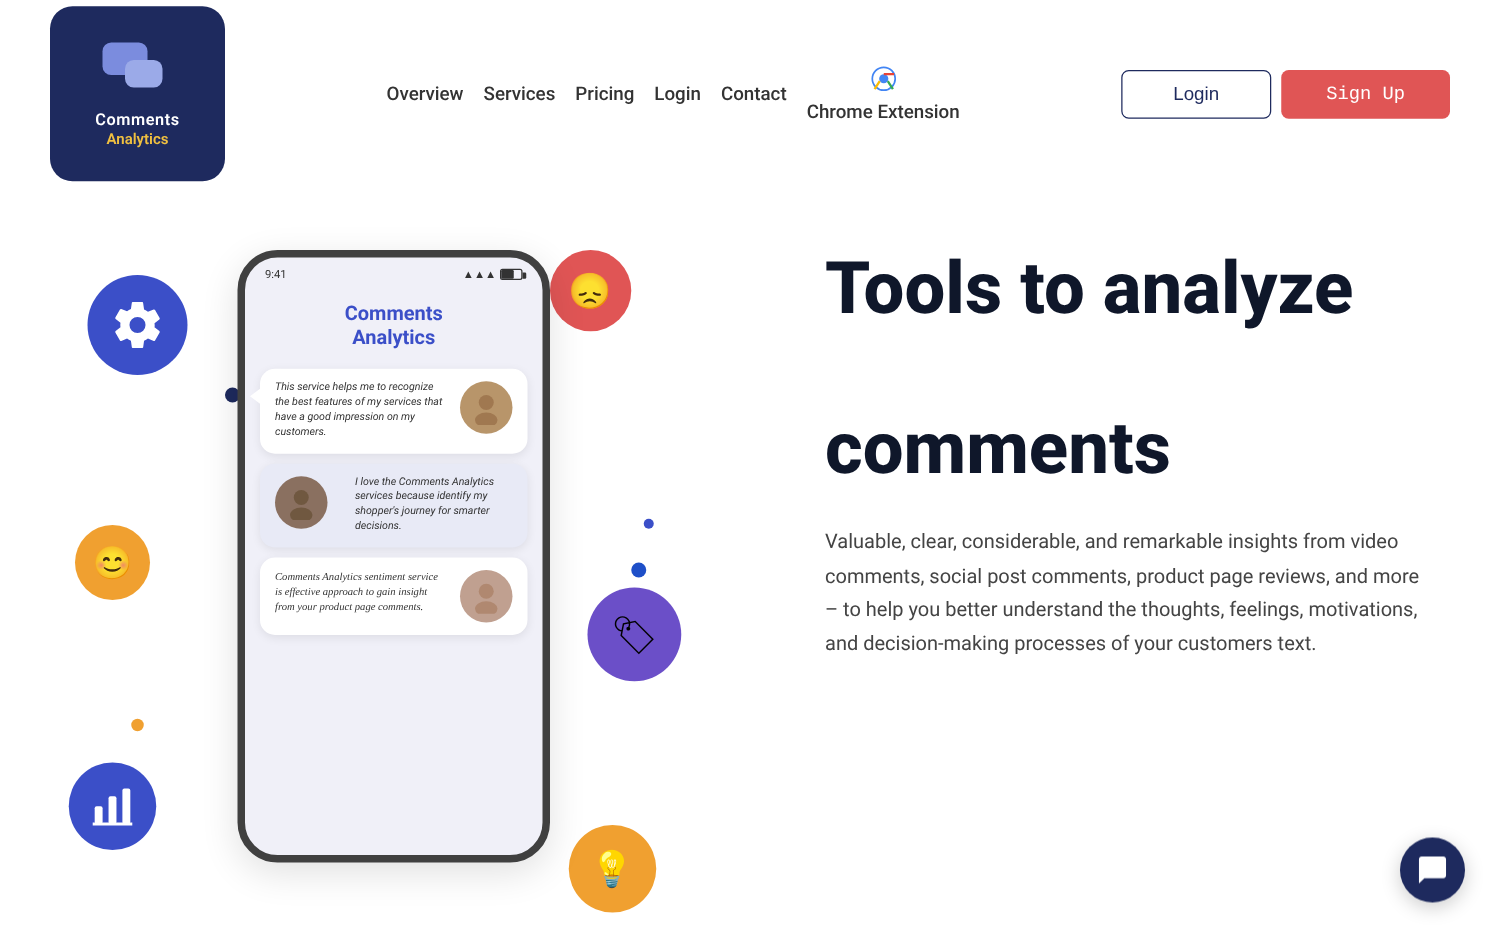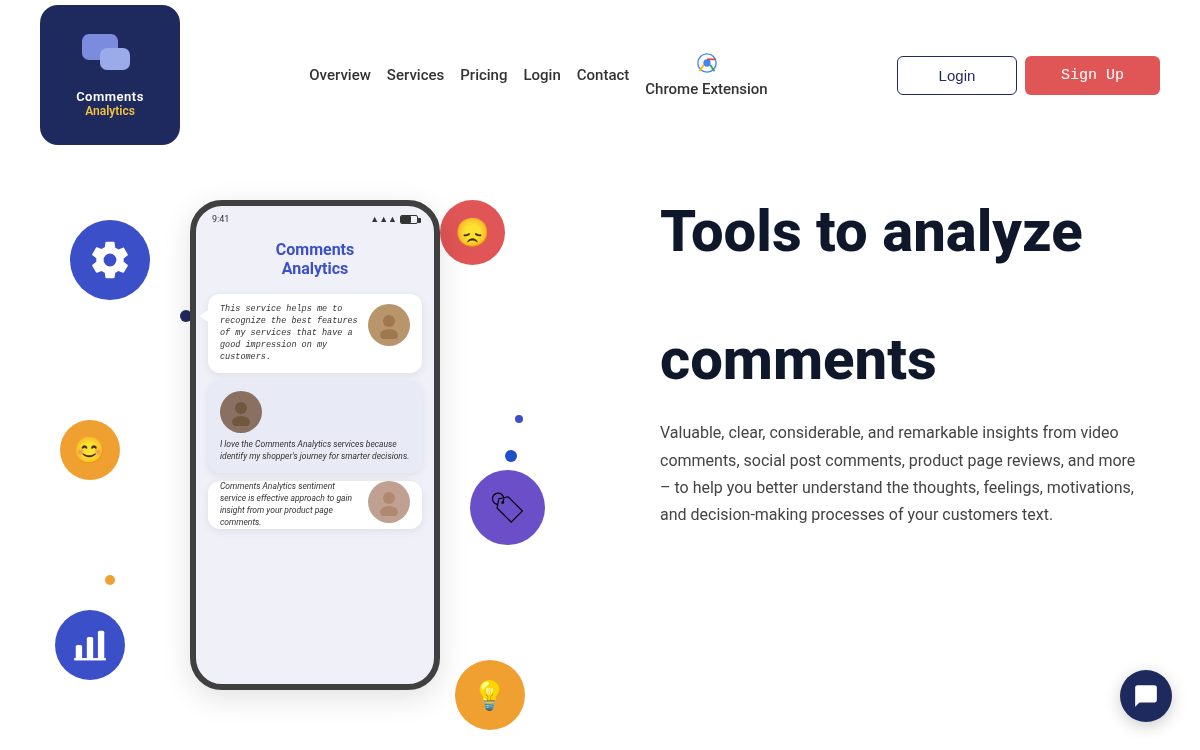--- a/index.html
+++ b/index.html
@@ -194,36 +194,36 @@
       border-top: 6px solid transparent;
       border-bottom: 6px solid transparent;
       border-right: 8px solid white;
     }
     .comment-bubble-2 {
       margin: 8px 12px;
       background: #e8eaf6;
       border-radius: 12px;
       padding: 10px 12px;
       display: flex;
-      gap: 6px;
+      gap: 22px;
       align-items: flex-start;
       box-shadow: 0 2px 8px rgba(0,0,0,0.08);
       position: relative;
-      flex-direction: column;
     }
     .comment-bubble-3 {
       margin: 8px 12px;
       background: white;
       border-radius: 12px;
-      padding: 0 12px;
+      padding: 10px 12px;
       display: flex;
       gap: 10px;
       align-items: flex-start;
       box-shadow: 0 2px 8px rgba(0,0,0,0.08);
       position: relative;
+      font-family: Liberation Serif, serif;
     }
     .avatar-circle {
       width: 42px;
       height: 42px;
       border-radius: 50%;
       background: #c8b8a8;
       flex-shrink: 0;
       overflow: hidden;
       display: flex;
       align-items: center;
@@ -467,21 +467,21 @@
             </div>
         </div>
       </div>
 
       <div class="phone-header-text">
         <div>Comments</div>
         <div>Analytics</div>
       </div>
 
       <div class="comment-bubble">
-        <div style="flex:1;font-family:Liberation Mono, monospace;">
+        <div style="flex:1;">
           <p class="comment-text">This service helps me to recognize the best features of my services that have a good impression on my customers.</p>
         </div>
         <div class="avatar-circle avatar-1">
           <svg width="28" height="28" viewBox="0 0 28 28">
               <circle cx="14" cy="10" r="6" fill="#a07850"></circle>
               <ellipse cx="14" cy="24" rx="9" ry="6" fill="#a07850"></ellipse>
             </svg>
         </div>
       </div>
 

